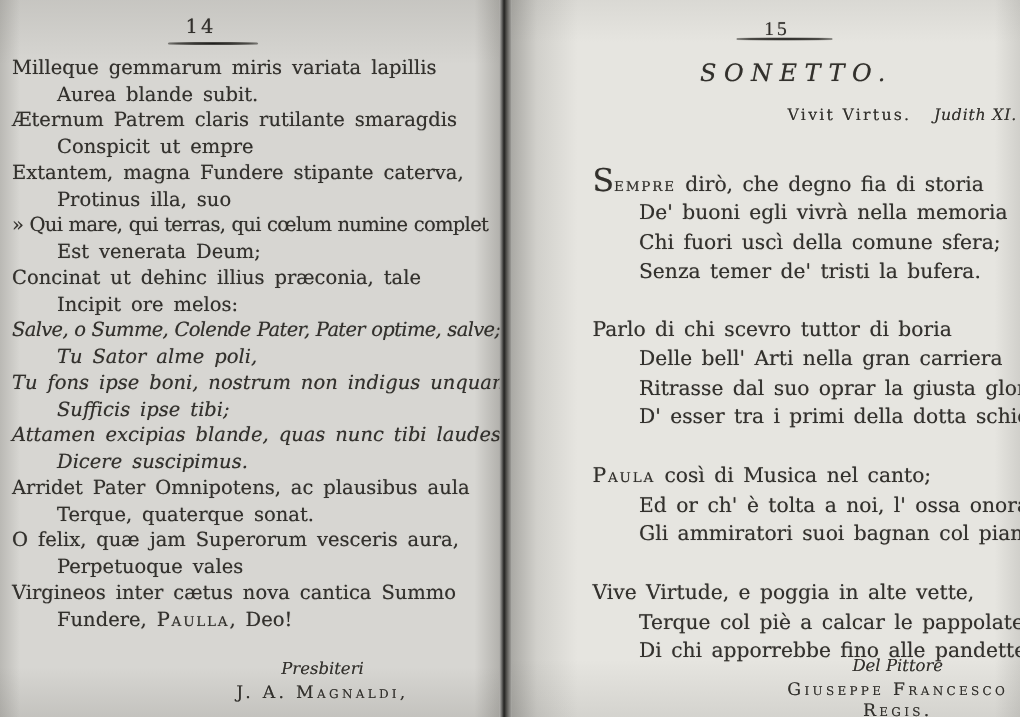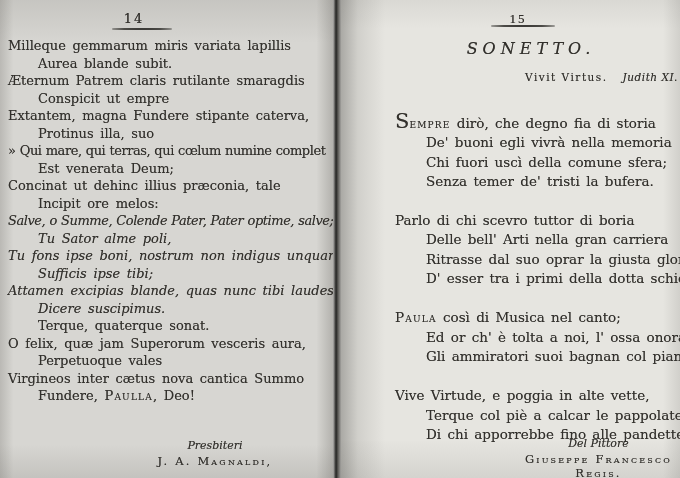--- a/index.html
+++ b/index.html
@@ -91,20 +91,21 @@
         <div class="line tight"><span>» Qui mare, qui terras, qui cœlum numine complet</span></div>
         <div class="line ind"><span>Est venerata Deum;</span></div>
         <div class="line"><span>Concinat ut dehinc illius præconia, tale</span></div>
         <div class="line ind"><span>Incipit ore melos:</span></div>
         <div class="line ital tight"><span>Salve, o Summe, Colende Pater, Pater optime, salve;</span></div>
         <div class="line ind ital"><span>Tu Sator alme poli,</span></div>
         <div class="line ital"><span>Tu fons ipse boni, nostrum non indigus unquam</span></div>
         <div class="line ind ital"><span>Sufficis ipse tibi;</span></div>
         <div class="line ital"><span>Attamen excipias blande, quas nunc tibi laudes</span></div>
         <div class="line ind ital"><span>Dicere suscipimus.</span></div>
+        <div class="line"><span>Arridet Pater Omnipotens, ac plausibus aula</span></div>
         <div class="line ind"><span>Terque, quaterque sonat.</span></div>
         <div class="line"><span>O felix, quæ jam Superorum vesceris aura,</span></div>
         <div class="line ind"><span>Perpetuoque vales</span></div>
         <div class="line"><span>Virgineos inter cætus nova cantica Summo</span></div>
         <div class="line ind"><span>Fundere, </span><span class="sc">Paulla</span><span>, Deo!</span></div>
       </div>
     <div class="signature sig-left">
       <div class="sig-role">Presbiteri</div>
       <div class="sig-name">J. A. Magnaldi,</div>
     </div>

